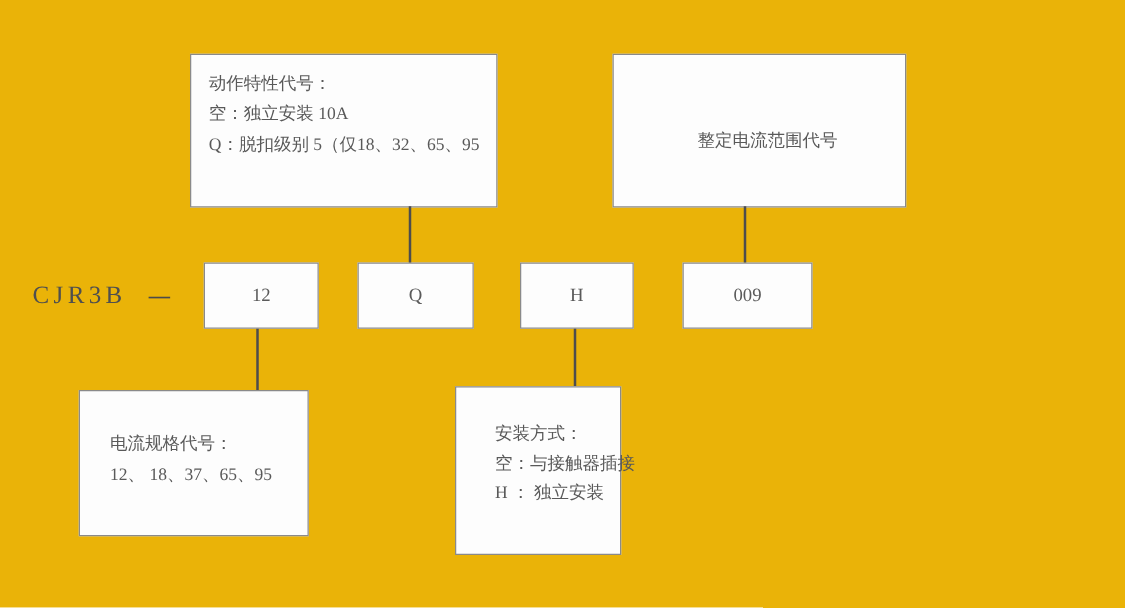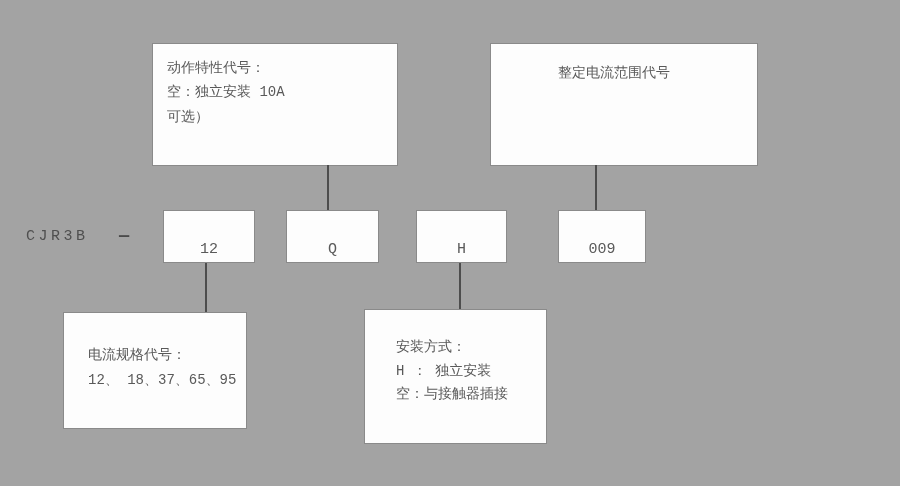--- a/index.html
+++ b/index.html
@@ -4,22 +4,22 @@
 <style>
   html, body {
     margin: 0;
     padding: 0;
     background: #ffffff;
   }
   .canvas {
     position: relative;
     width: 900px;
     height: 486px;
-    background: #a3a3a3;
-    font-family: Liberation Mono, monospace;
+    background: #eab308;
+    font-family: Liberation Serif, serif;
     color: #595959;
     overflow: hidden;
   }
   .box {
     position: absolute;
     border: 1px solid #8a8a8a;
     background: #fdfdfd;
     box-sizing: border-box;
     font-size: 14px;
     line-height: 24px;
@@ -28,66 +28,66 @@
     white-space: nowrap;
   }
   .legend-top-left {
     left: 152px; top: 43px;
     width: 246px; height: 123px;
     padding: 12px 0 0 14px;
     line-height: 24.3px;
   }
   .legend-top-right {
     left: 490px; top: 43px;
-    width: 268px; height: 123px;
-    padding: 18px 0 0 67px;
+    width: 235px; height: 123px;
+    padding: 58px 0 0 67px;
     line-height: 23px;
   }
   .legend-bottom-left {
     left: 63px; top: 312px;
     width: 184px; height: 117px;
     padding: 30px 0 0 24px;
     line-height: 25px;
   }
   .legend-bottom-middle {
     left: 364px; top: 309px;
-    width: 183px; height: 135px;
+    width: 133px; height: 135px;
     padding: 26px 0 0 31px;
     line-height: 23.5px;
   }
   .code-box {
     display: flex;
-    align-items: flex-end;
+    align-items: center;
     justify-content: center;
     top: 210px;
     height: 53px;
     font-size: 15px;
     color: #5a5a5a;
-    padding: 0;
+    padding: 11px;
   }
   .code-box.b12  { left: 163px; width: 92px; }
   .code-box.bQ   { left: 286px; width: 93px; }
   .code-box.bH   { left: 416px; width: 91px; }
-  .code-box.b009 { left: 558px; width: 88px; }
+  .code-box.b009 { left: 546px; width: 104px; }
   .connector {
     position: absolute;
     width: 2px;
     background: #4d4d4d;
   }
   .conn-q    { left: 327px; top: 165px; height: 45px; }
   .conn-009  { left: 595px; top: 165px; height: 45px; }
   .conn-12   { left: 205px; top: 263px; height: 49px; }
   .conn-h    { left: 459px; top: 263px; height: 46px; }
   .model-prefix {
     position: absolute;
     left: 26px; top: 210px;
     height: 53px;
     display: flex;
     align-items: center;
-    font-size: 15px;
+    font-size: 20px;
     letter-spacing: 3.5px;
     color: #4f4f4f;
   }
   .dash-sep {
     position: absolute;
     left: 119px; top: 210px;
     height: 53px;
     display: flex;
     align-items: center;
     font-size: 17px;
@@ -97,21 +97,21 @@
   }
 </style>
 </head>
 <body>
 
 <div class="canvas">
 
   <div class="box legend-top-left">
     <div class="line">动作特性代号：</div>
     <div class="line">空：独立安装 10A</div>
-    <div class="line">可选）</div>
+    <div class="line">Q：脱扣级别 5（仅18、32、65、95</div>
   </div>
 
   <div class="box legend-top-right">
     <div class="line">整定电流范围代号</div>
   </div>
 
   <div class="model-prefix">CJR3B</div>
   <div class="dash-sep">—</div>
 
   <div class="box code-box b12">
@@ -132,17 +132,17 @@
   <div class="connector conn-12"></div>
   <div class="connector conn-h"></div>
 
   <div class="box legend-bottom-left">
     <div class="line">电流规格代号：</div>
     <div class="line">12、  18、37、65、95</div>
   </div>
 
   <div class="box legend-bottom-middle">
     <div class="line">安装方式：</div>
+    <div class="line">空：与接触器插接</div>
     <div class="line">H ： 独立安装</div>
-    <div class="line">空：与接触器插接</div>
   </div>
 
 </div>
 
 </body></html>

